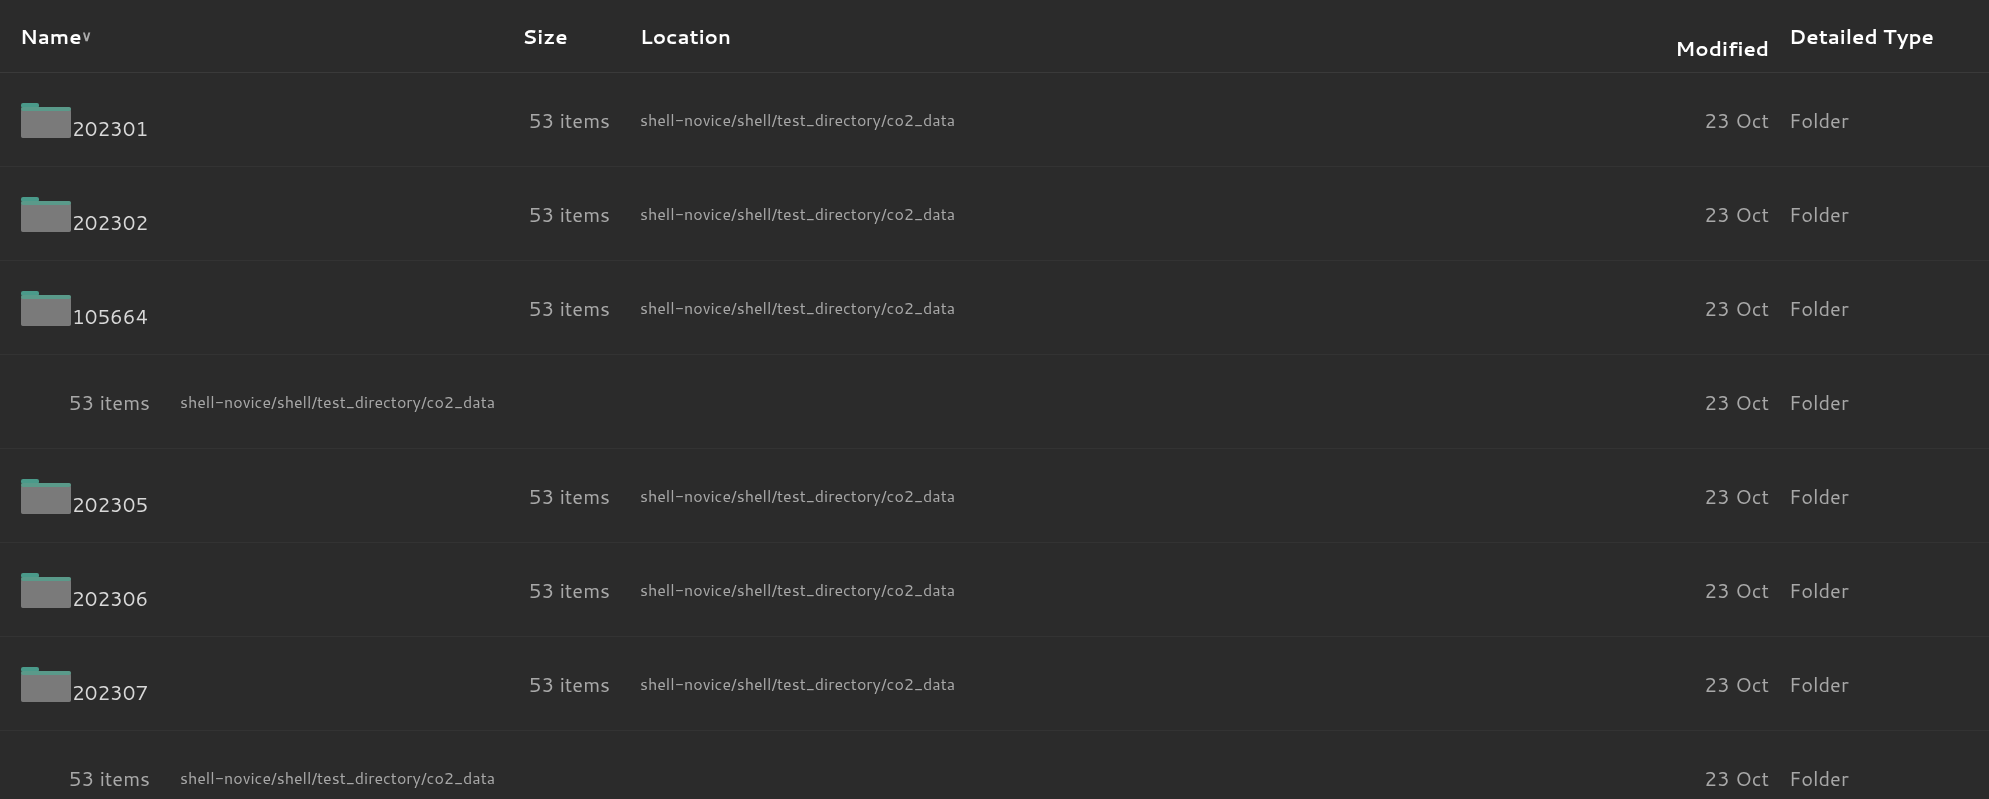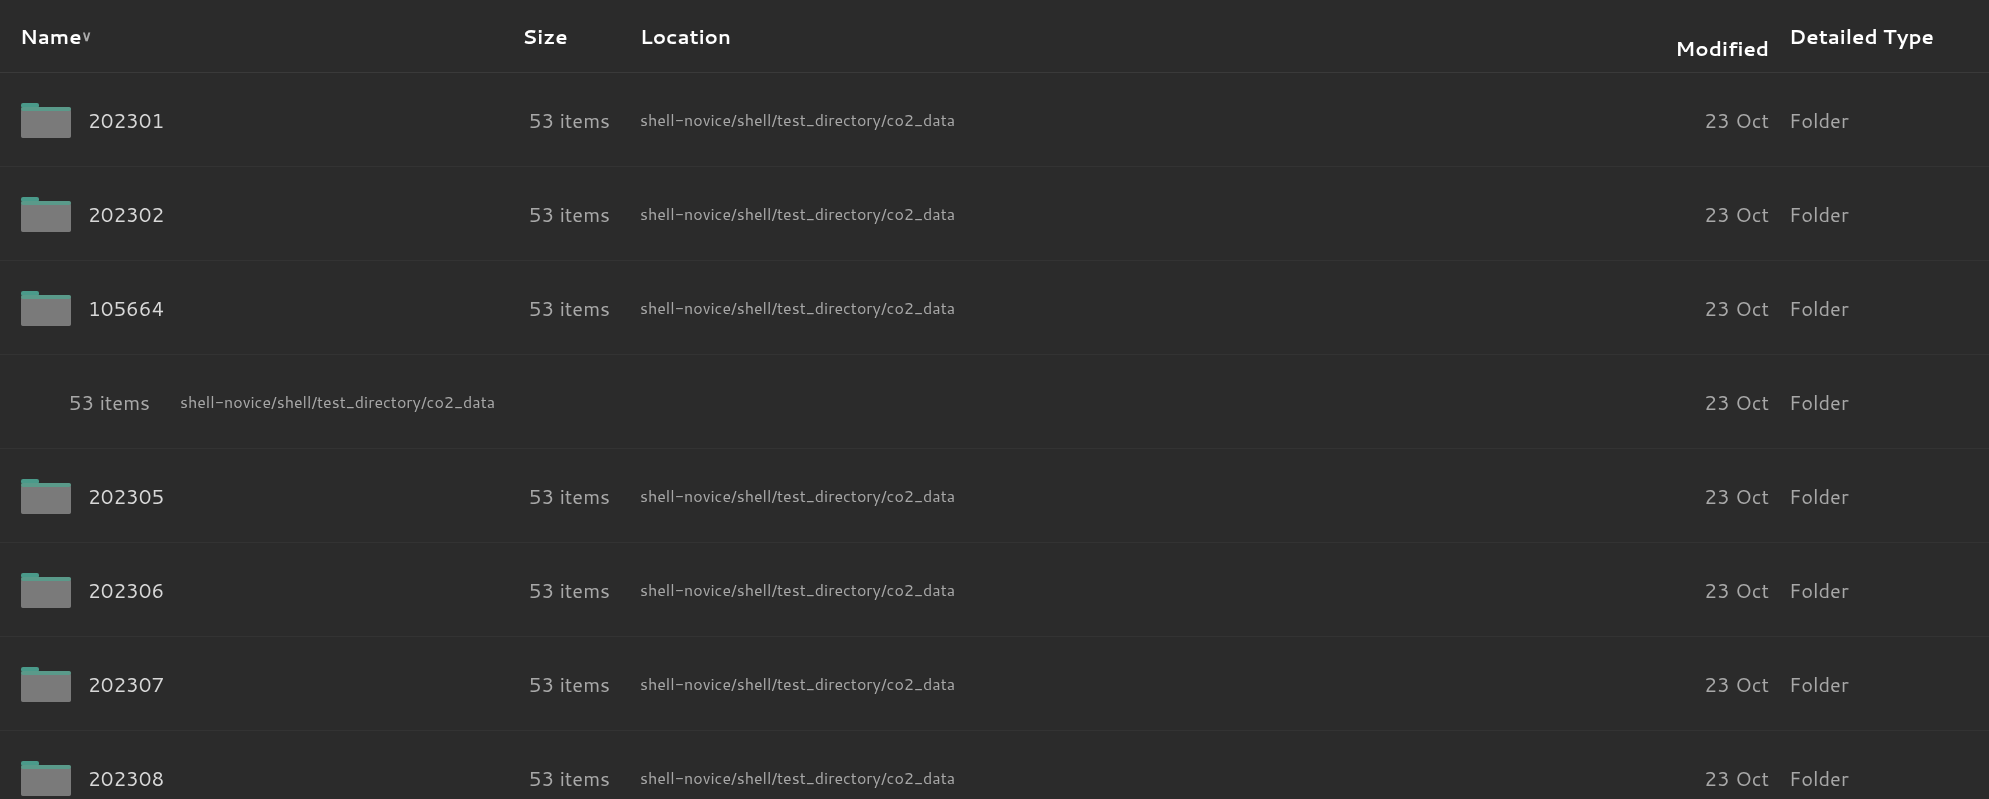--- a/index.html
+++ b/index.html
@@ -93,22 +93,22 @@
       display: flex;
       align-items: center;
       padding: 0 20px;
       min-height: 94px;
       border-bottom: 1px solid #333333;
       cursor: pointer;
     }
 
     .col-name {
       display: flex;
-      align-items: center;
-      gap: 16px;
+      align-items: flex-end;
+      gap: 0;
       flex: 0 0 460px;
       font-size: 20px;
       color: #d8d8d8;
     }
 
     .folder-icon {
       width: 52px;
       height: 44px;
       flex-shrink: 0;
     }
@@ -286,32 +286,19 @@
       <rect x="1" y="9" width="50" height="4" rx="2" ry="2" fill="#5a9a8a"></rect>
     </svg></span>
         <span>202307</span>
       </div>
       <div class="col-size">53 items</div>
       <div class="col-location">shell-novice/shell/test_directory/co2_data</div>
       <div class="col-modified">23 Oct</div>
       <div class="col-type">Folder</div>
     </div>
       <div class="file-row">
-      <div class="col-name">
-        <span class="folder-icon"><svg class="folder-svg" viewBox="0 0 52 44" xmlns="http://www.w3.org/2000/svg">
-
-      <rect x="1" y="5" width="18" height="5" rx="2" ry="2" fill="#4a9a8a"></rect>
-
-      <rect x="1" y="9" width="50" height="31" rx="3" ry="3" fill="#6a6a6a"></rect>
-
-      <rect x="1" y="12" width="50" height="28" rx="2" ry="2" fill="#7a7a7a"></rect>
-
-      <rect x="1" y="9" width="50" height="4" rx="2" ry="2" fill="#5a9a8a"></rect>
-    </svg></span>
-        <span>202308</span>
-      </div>
       <div class="col-size">53 items</div>
       <div class="col-location">shell-novice/shell/test_directory/co2_data</div>
       <div class="col-modified">23 Oct</div>
       <div class="col-type">Folder</div>
     </div>
     </div>
 </div>
 
 </body></html>

